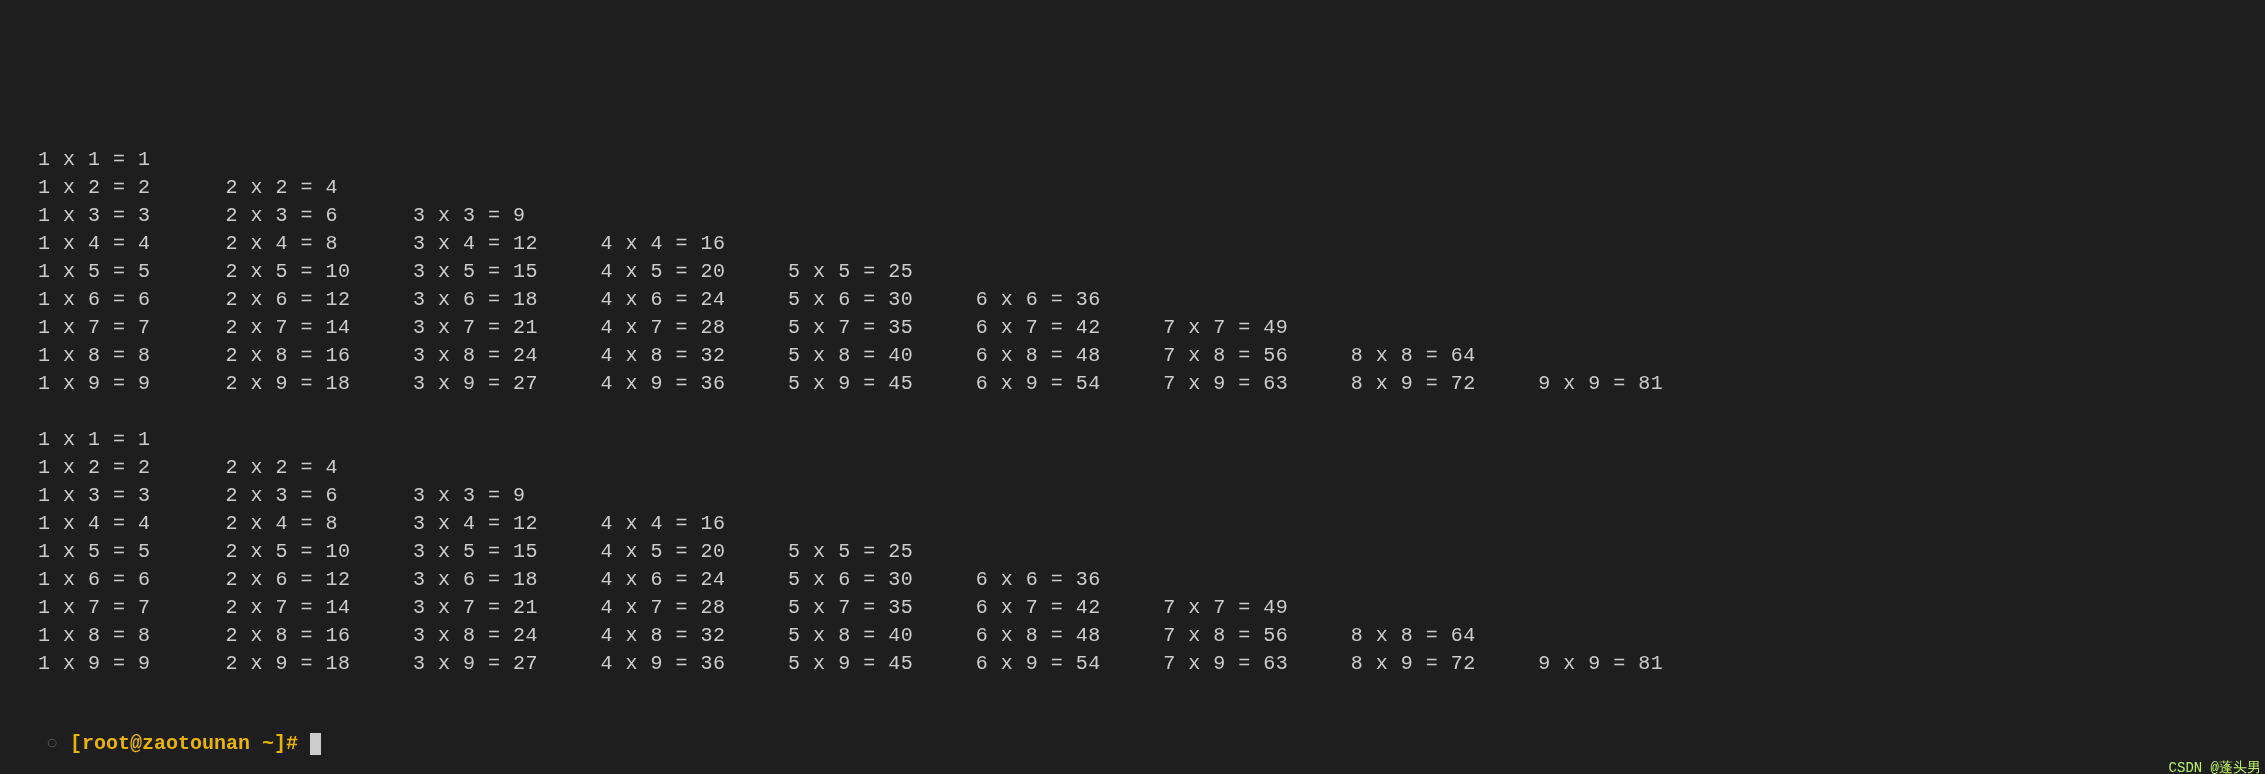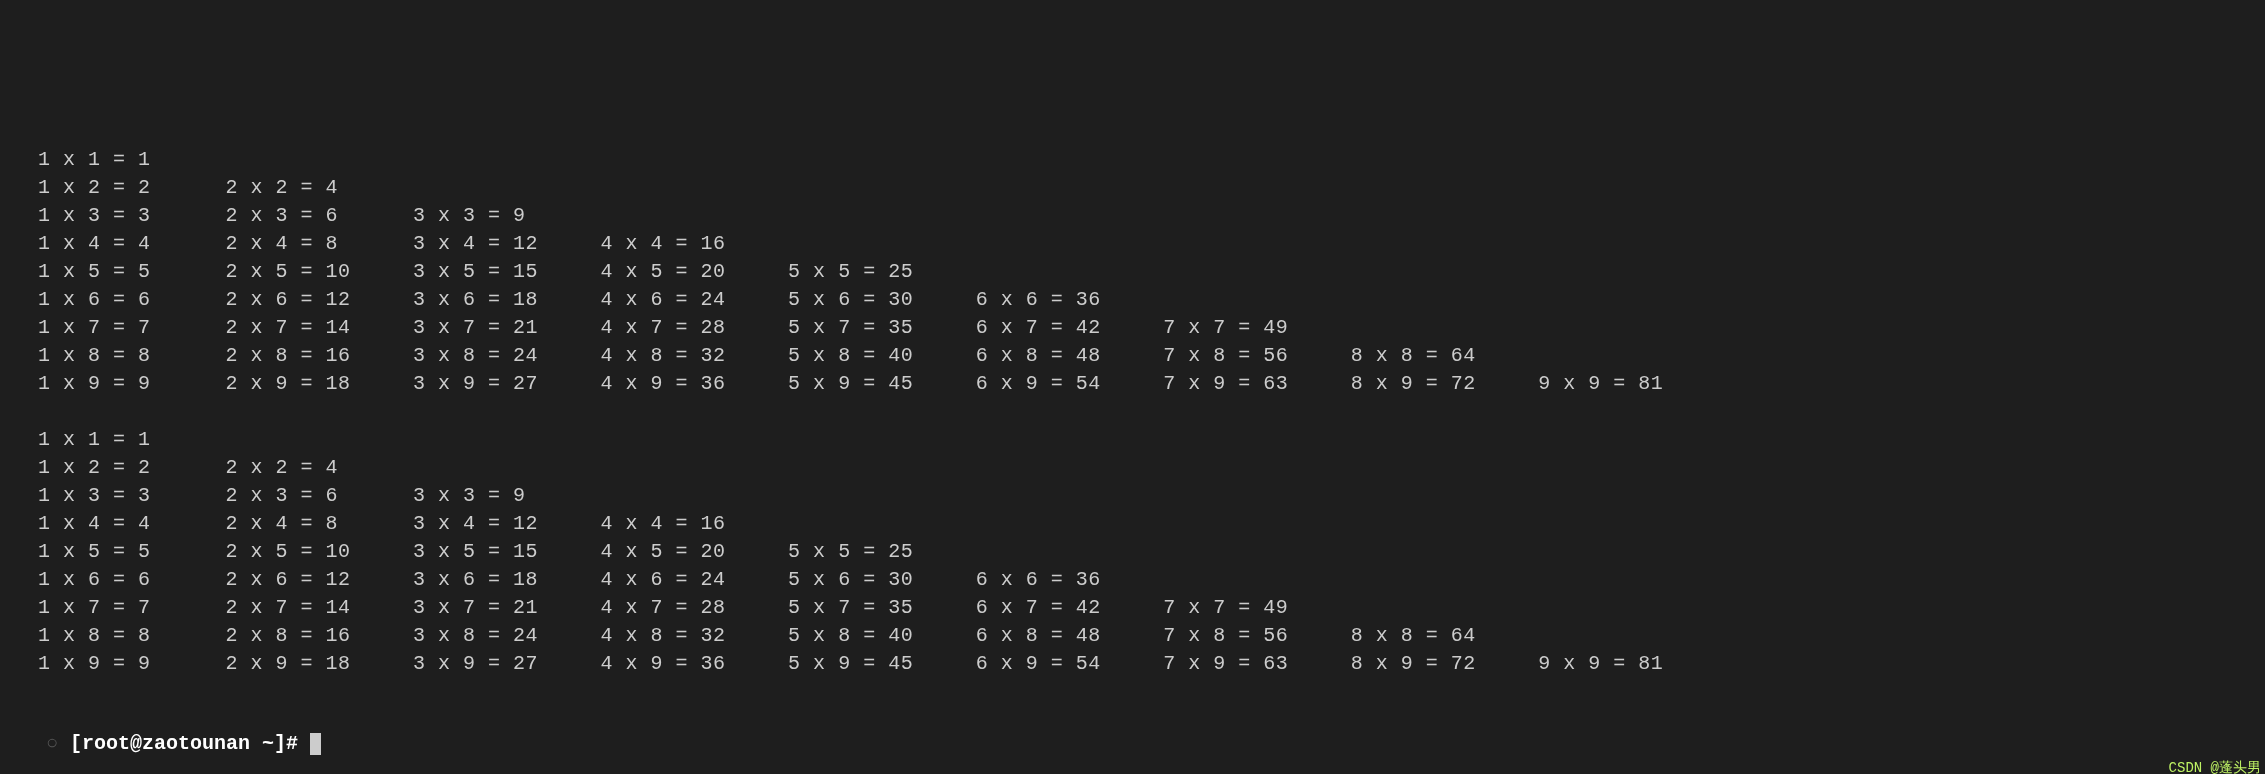--- a/index.html
+++ b/index.html
@@ -26,21 +26,21 @@
   }
   .prompt-line {
     display: flex;
     align-items: center;
   }
   .prompt-symbol {
     color: #555555;
     margin-right: 4px;
   }
   .prompt-user {
-    color: #ffffff;
+    color: #eab308;
     font-weight: bold;
   }
   .cursor {
     display: inline-block;
     width: 11px;
     height: 22px;
     background-color: #cccccc;
     margin-left: 4px;
     vertical-align: middle;
   }

